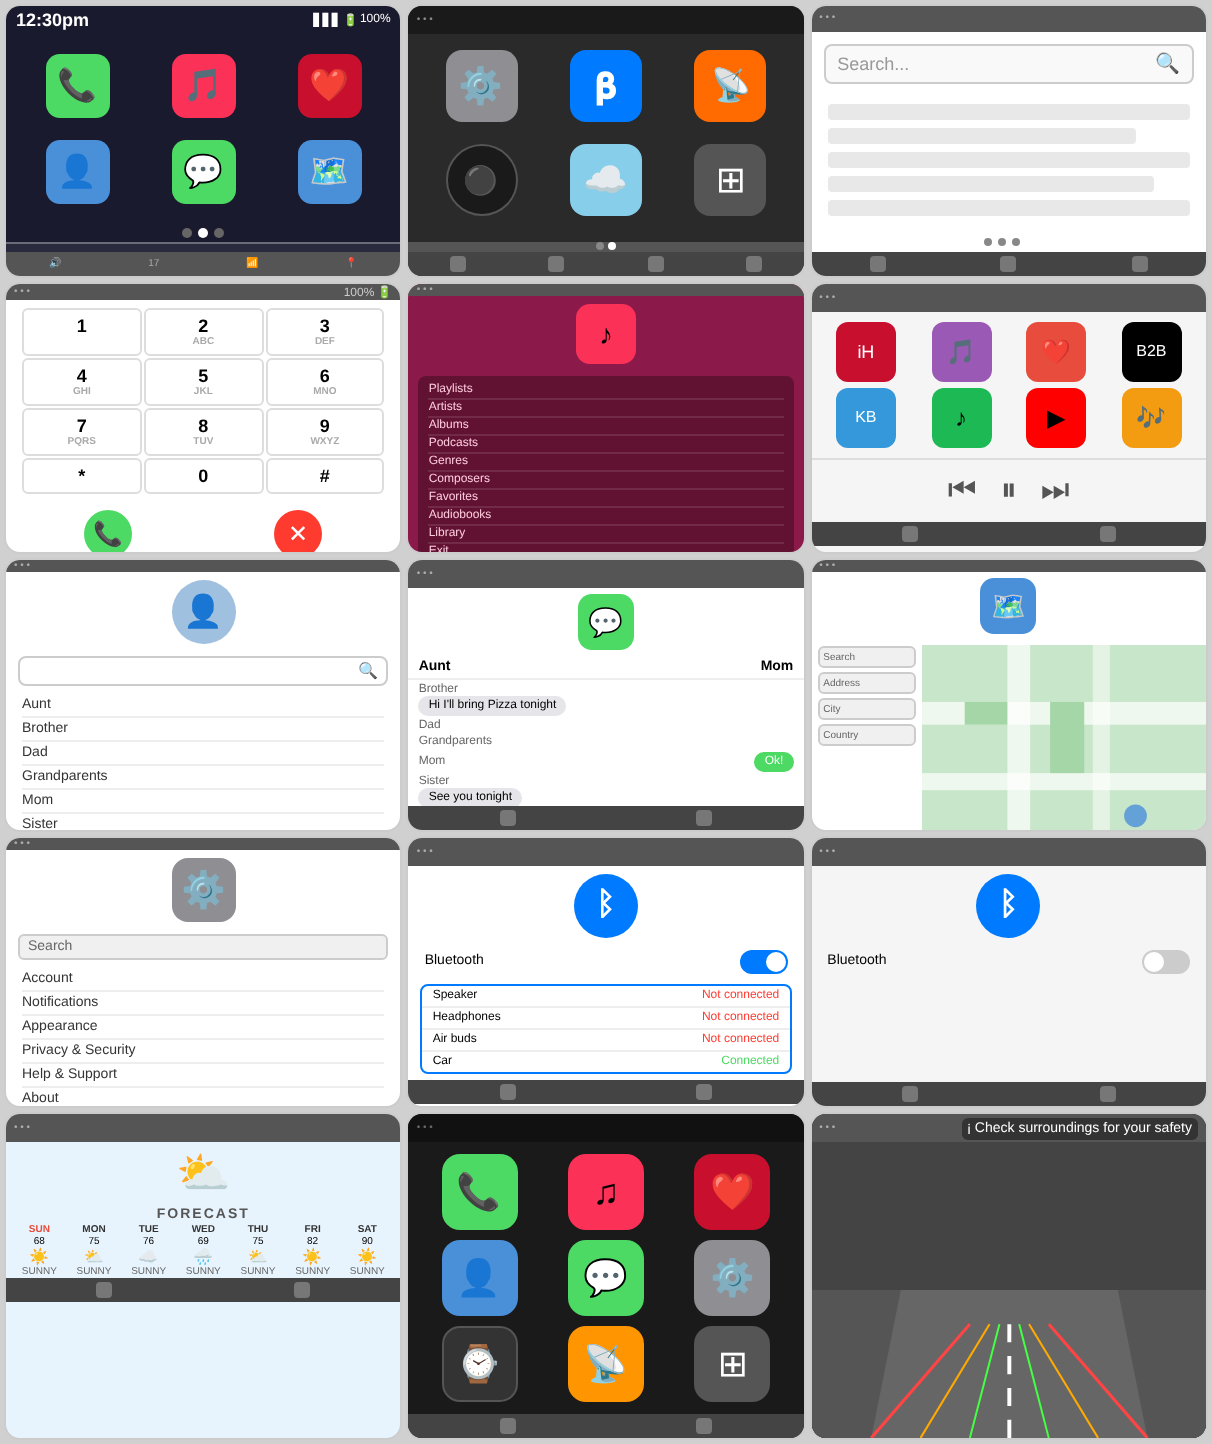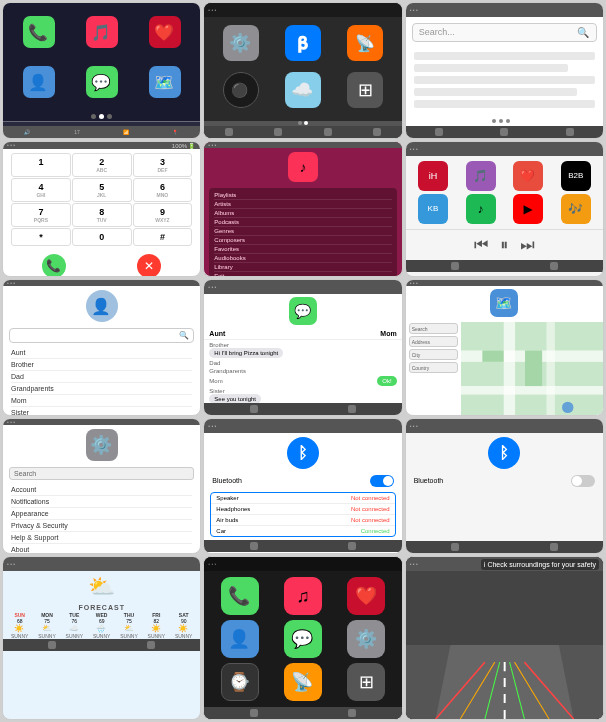--- a/index.html
+++ b/index.html
@@ -110,20 +110,28 @@
       gap: 2px;
       flex-shrink: 0;
     }
     .cdot { width: 4px; height: 4px; border-radius: 50%; background: #888; }
     .cdot.a { background: white; }
   </style>
 </head>
 <body>
 
 <div class="cell cell1">
+  <div class="top-bar">
+    <span class="time">12:30pm</span>
+    <span class="status-icons">
+      <span>▋▋▋</span>
+      <span>🔋</span>
+      <span>100%</span>
+    </span>
+  </div>
   <div style="background:#1a1a2e; flex:1; display:grid; grid-template-columns:repeat(3,1fr); gap:4px; padding:6px;">
     <div style="display:flex;flex-direction:column;align-items:center;">
       <div class="app-icon" style="background:#4cd964;">📞</div>
     </div>
     <div style="display:flex;flex-direction:column;align-items:center;">
       <div class="app-icon" style="background:#fc3158;">🎵</div>
     </div>
     <div style="display:flex;flex-direction:column;align-items:center;">
       <div class="app-icon" style="background:#c8102e;">❤️</div>
     </div>

